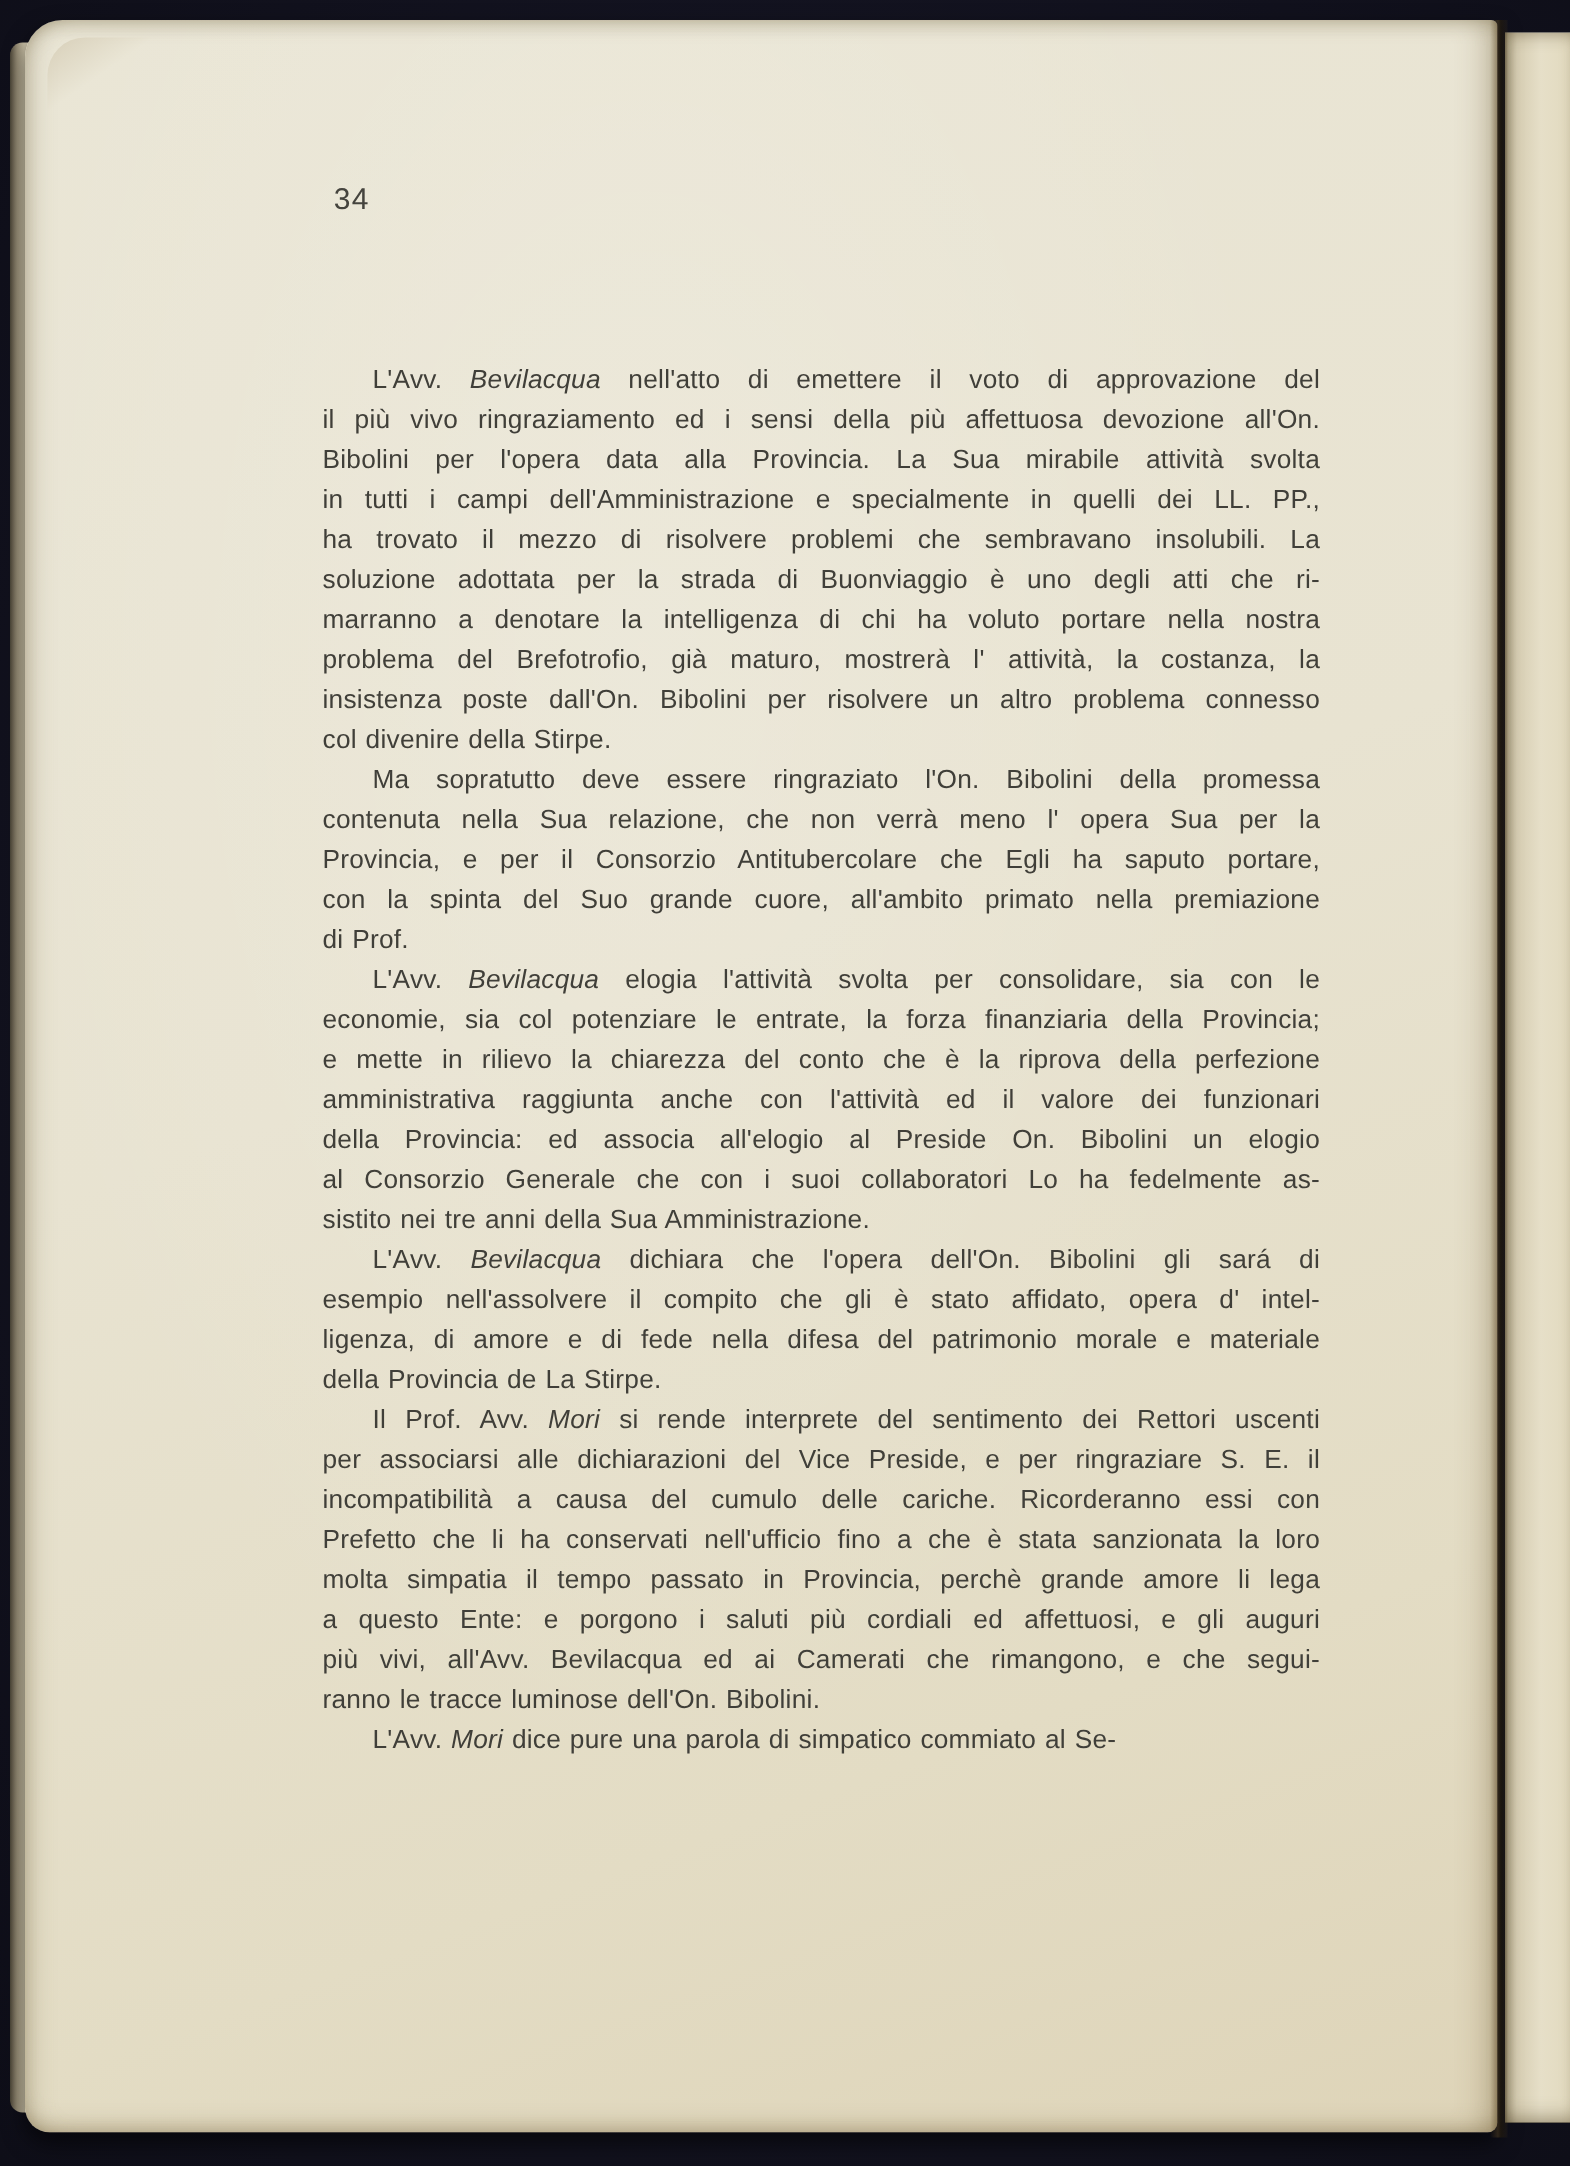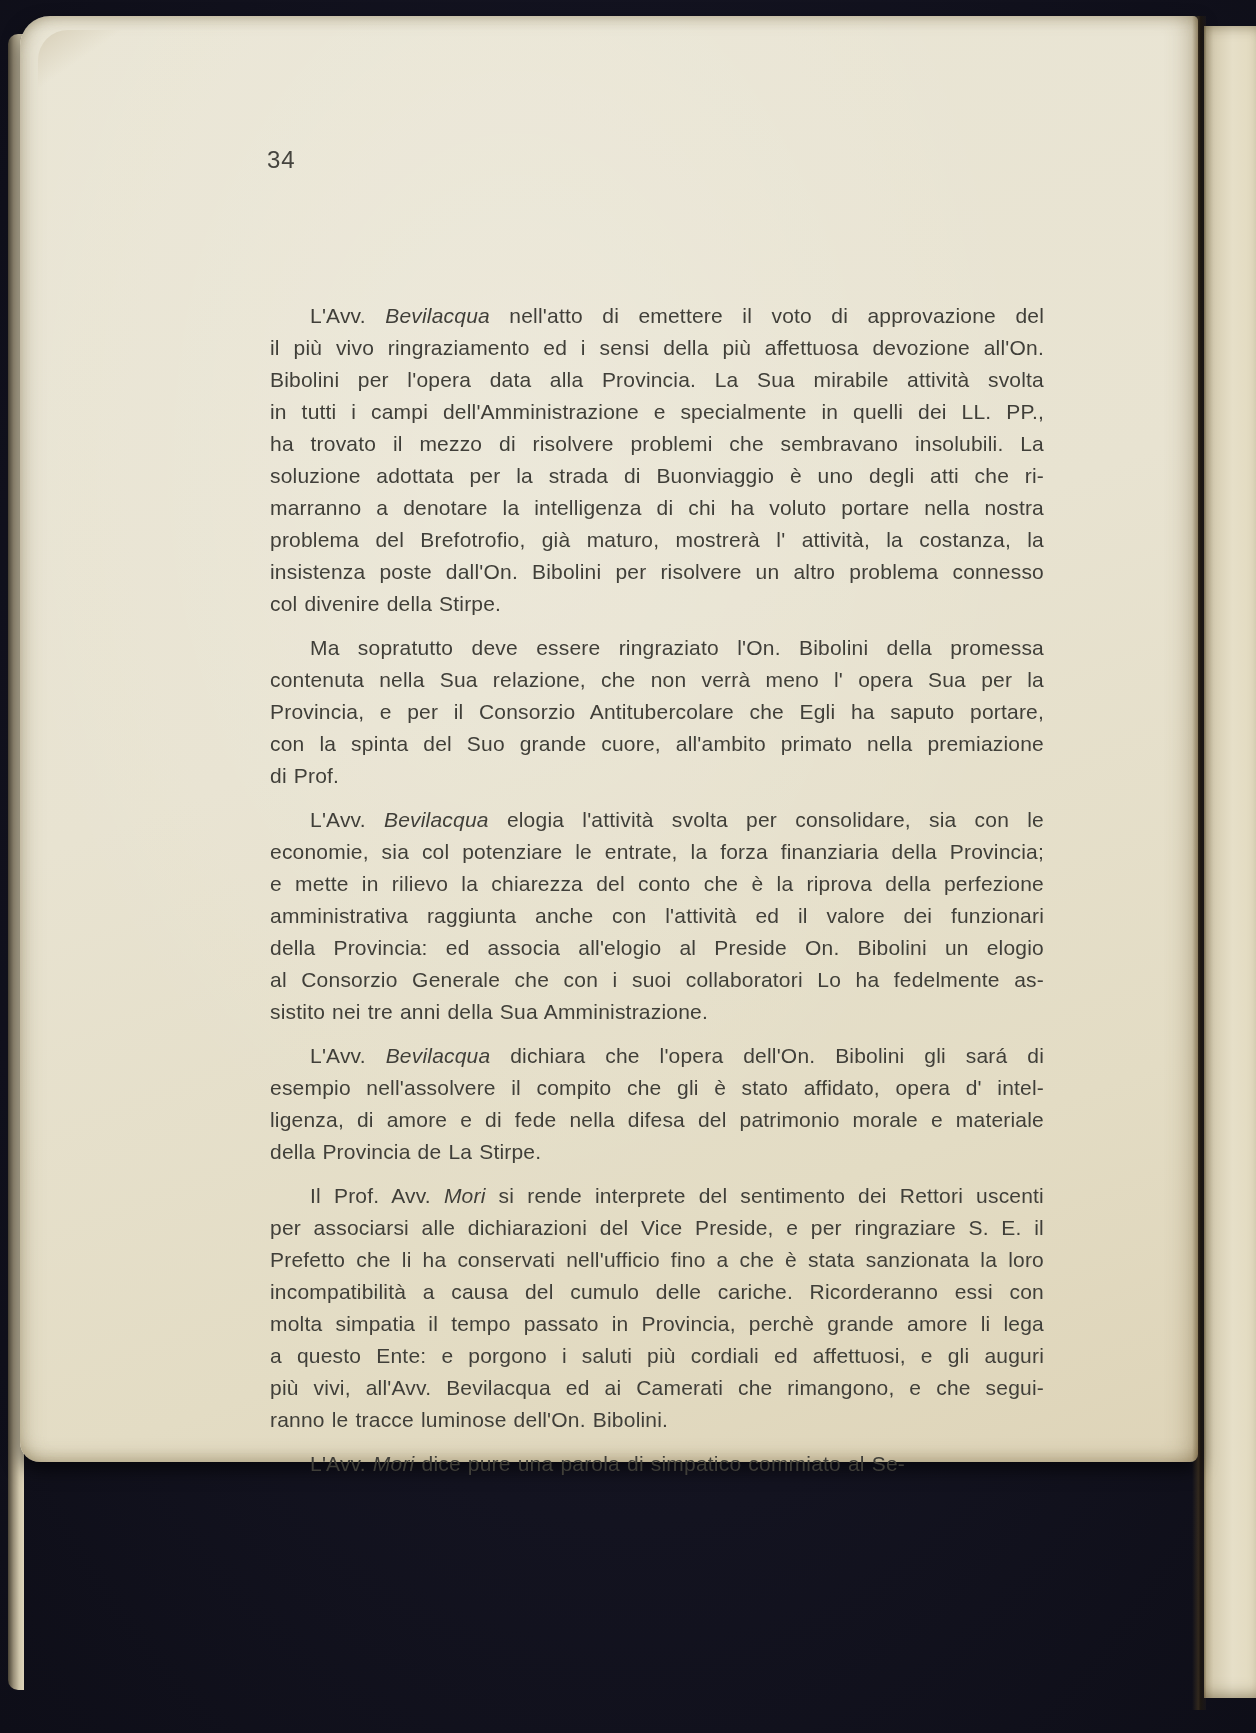--- a/index.html
+++ b/index.html
@@ -13,21 +13,21 @@
   .sheet-edges{
     position:absolute;left:8px;top:34px;width:16px;height:1656px;
     border-radius:10px 0 0 10px;
     background:linear-gradient(90deg,#6d English 0);
   }
   .sheet-edges{
     background:linear-gradient(90deg,#4a4436 0%, #9a9079 35%, #cfc6ab 70%, #ddd4ba 100%);
   }
   
   .page{
-    position:absolute;left:20px;top:16px;width:1178px;height:1446px;
+    position:absolute;left:20px;top:16px;width:1178px;height:1690px;
     background:
       radial-gradient(ellipse at 42% 30%, rgba(255,255,255,0.16) 0%, rgba(255,255,255,0) 55%),
       linear-gradient(160deg, #eae6d6 0%, #e8e3d1 45%, #e3dcc4 78%, #ded4b8 100%);
     border-radius:30px 5px 8px 20px;
     box-shadow:
       inset 0 10px 18px -12px rgba(120,105,70,0.55),
       inset 14px 0 22px -14px rgba(120,105,70,0.5),
       inset -20px 0 26px -14px rgba(110,90,50,0.45),
       inset 0 -14px 20px -14px rgba(120,100,60,0.5),
       0 8px 18px rgba(0,0,0,0.6);
@@ -52,21 +52,21 @@
   .page-number{
     position:absolute;left:247px;top:130px;
     font-size:24px;color:#45443e;letter-spacing:1px;
   }
   
   .text-block{
     position:absolute;left:238px;top:272px;width:798px;
     font-size:21px;line-height:32px;color:#403f39;
     letter-spacing:0.2px;word-spacing:1px;
   }
-  .para{margin:12px;}
+  .para{margin:0;}
   .line{
     text-align:justify;text-align-last:justify;
     height:32px;white-space:normal;
   }
   .line.first{padding-left:40px;}
   .line.last{text-align-last:left;}
   .line i{font-style:italic;}
 </style>
 </head>
 <body>
@@ -108,22 +108,22 @@
         </div>
         <div class="para">
           <div class="line first"><span>L'Avv. </span><i>Bevilacqua</i><span> dichiara che l'opera dell'On. Bibolini gli sará di</span></div>
           <div class="line"><span>esempio nell'assolvere il compito che gli è stato affidato, opera d' intel-</span></div>
           <div class="line"><span>ligenza, di amore e di fede nella difesa del patrimonio morale e materiale</span></div>
           <div class="line last"><span>della Provincia de La Stirpe.</span></div>
         </div>
         <div class="para">
           <div class="line first"><span>Il Prof. Avv. </span><i>Mori</i><span> si rende interprete del sentimento dei Rettori uscenti</span></div>
           <div class="line"><span>per associarsi alle dichiarazioni del Vice Preside, e per ringraziare S. E. il</span></div>
+          <div class="line"><span>incompatibilità a causa del cumulo delle cariche. Ricorderanno essi con</span></div>
           <div class="line"><span>Prefetto che li ha conservati nell'ufficio fino a che è stata sanzionata la loro</span></div>
-          <div class="line"><span>incompatibilità a causa del cumulo delle cariche. Ricorderanno essi con</span></div>
           <div class="line"><span>molta simpatia il tempo passato in Provincia, perchè grande amore li lega</span></div>
           <div class="line"><span>a questo Ente: e porgono i saluti più cordiali ed affettuosi, e gli auguri</span></div>
           <div class="line"><span>più vivi, all'Avv. Bevilacqua ed ai Camerati che rimangono, e che segui-</span></div>
           <div class="line last"><span>ranno le tracce luminose dell'On. Bibolini.</span></div>
         </div>
         <div class="para">
           <div class="line first last"><span>L'Avv. </span><i>Mori</i><span> dice pure una parola di simpatico commiato al Se-</span></div>
         </div>
       </div>
   </div>

